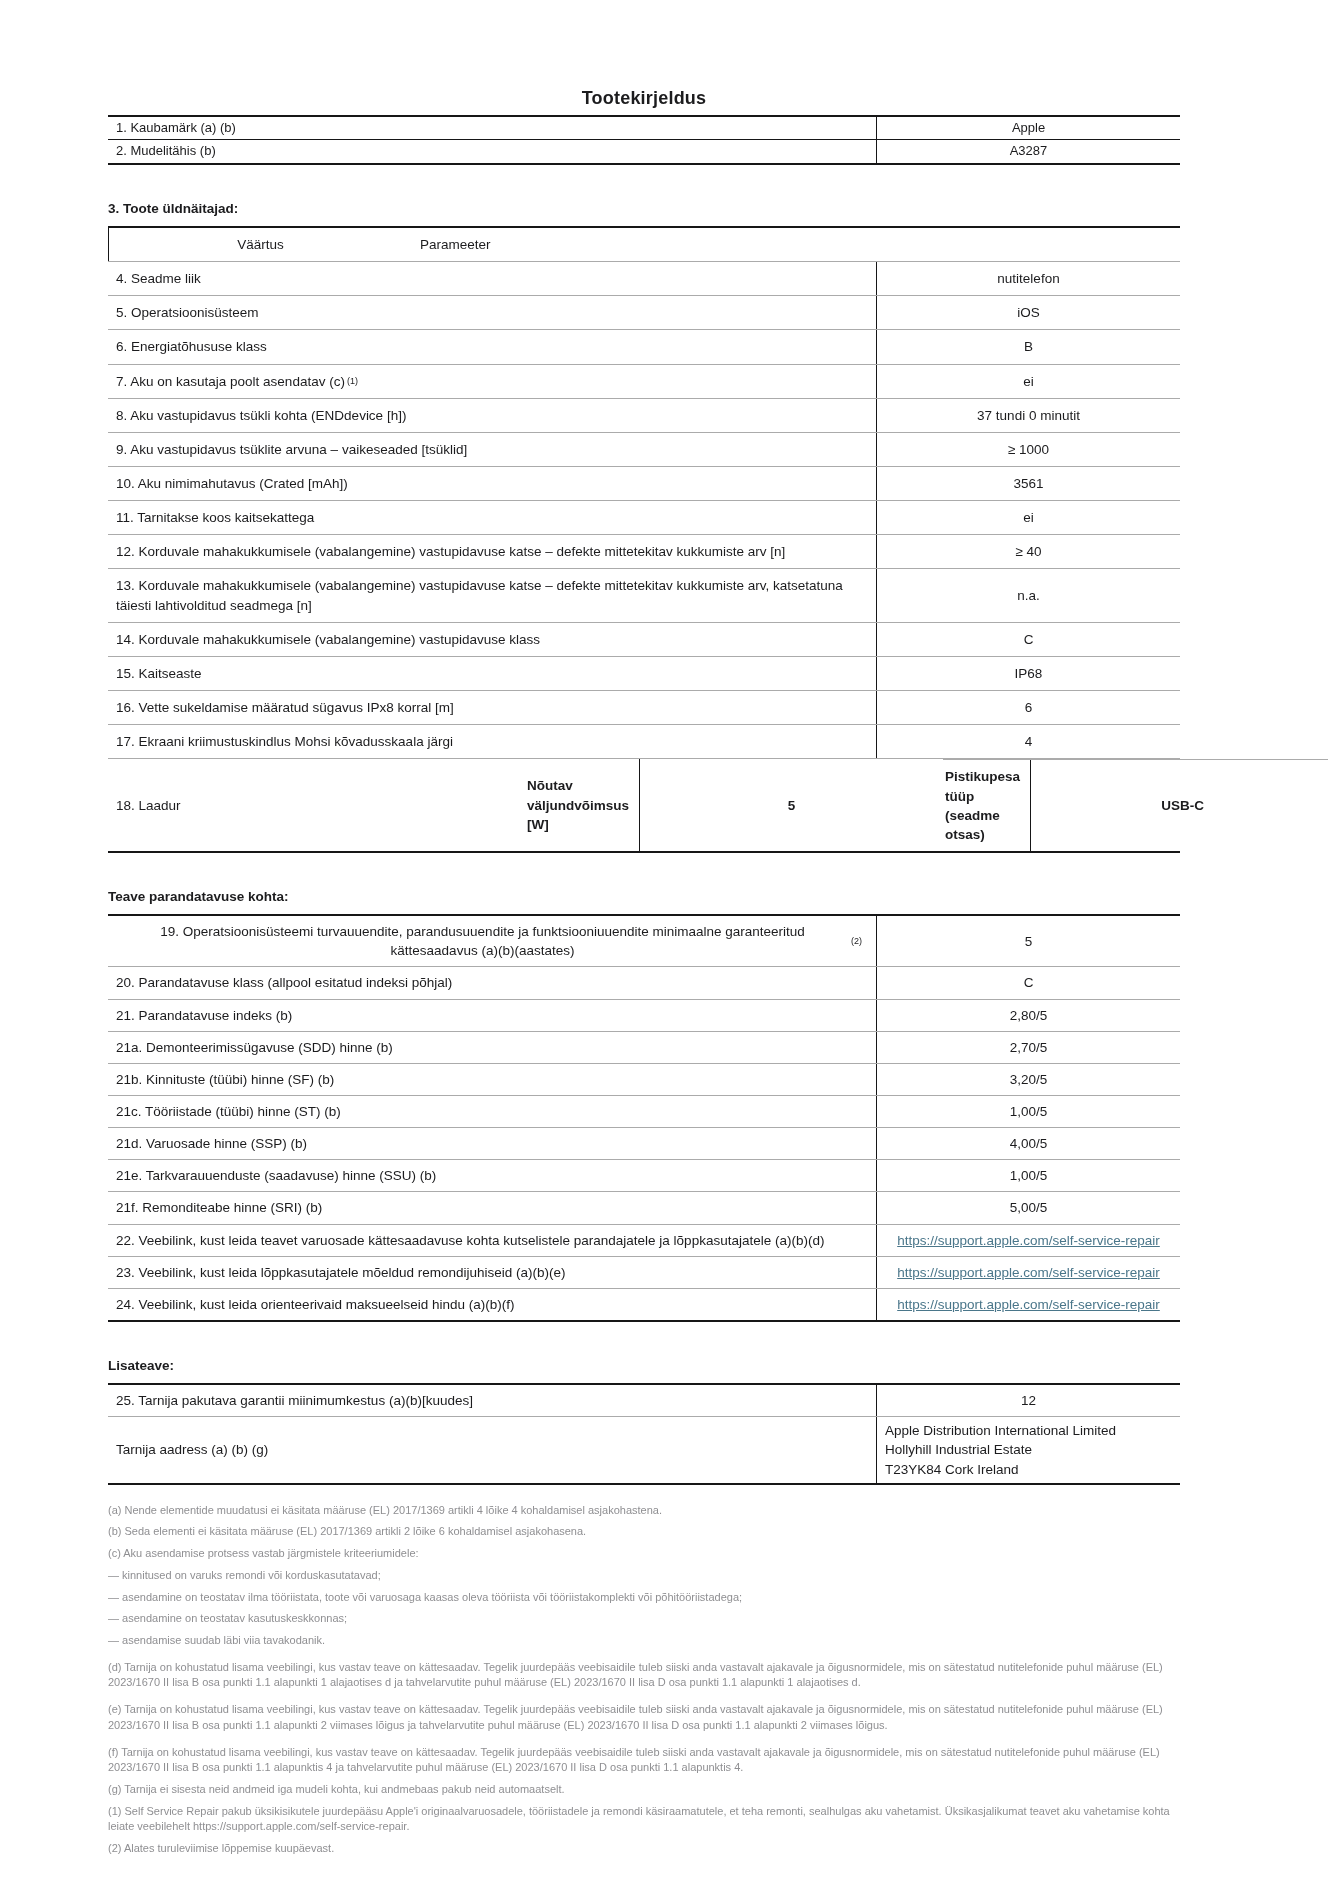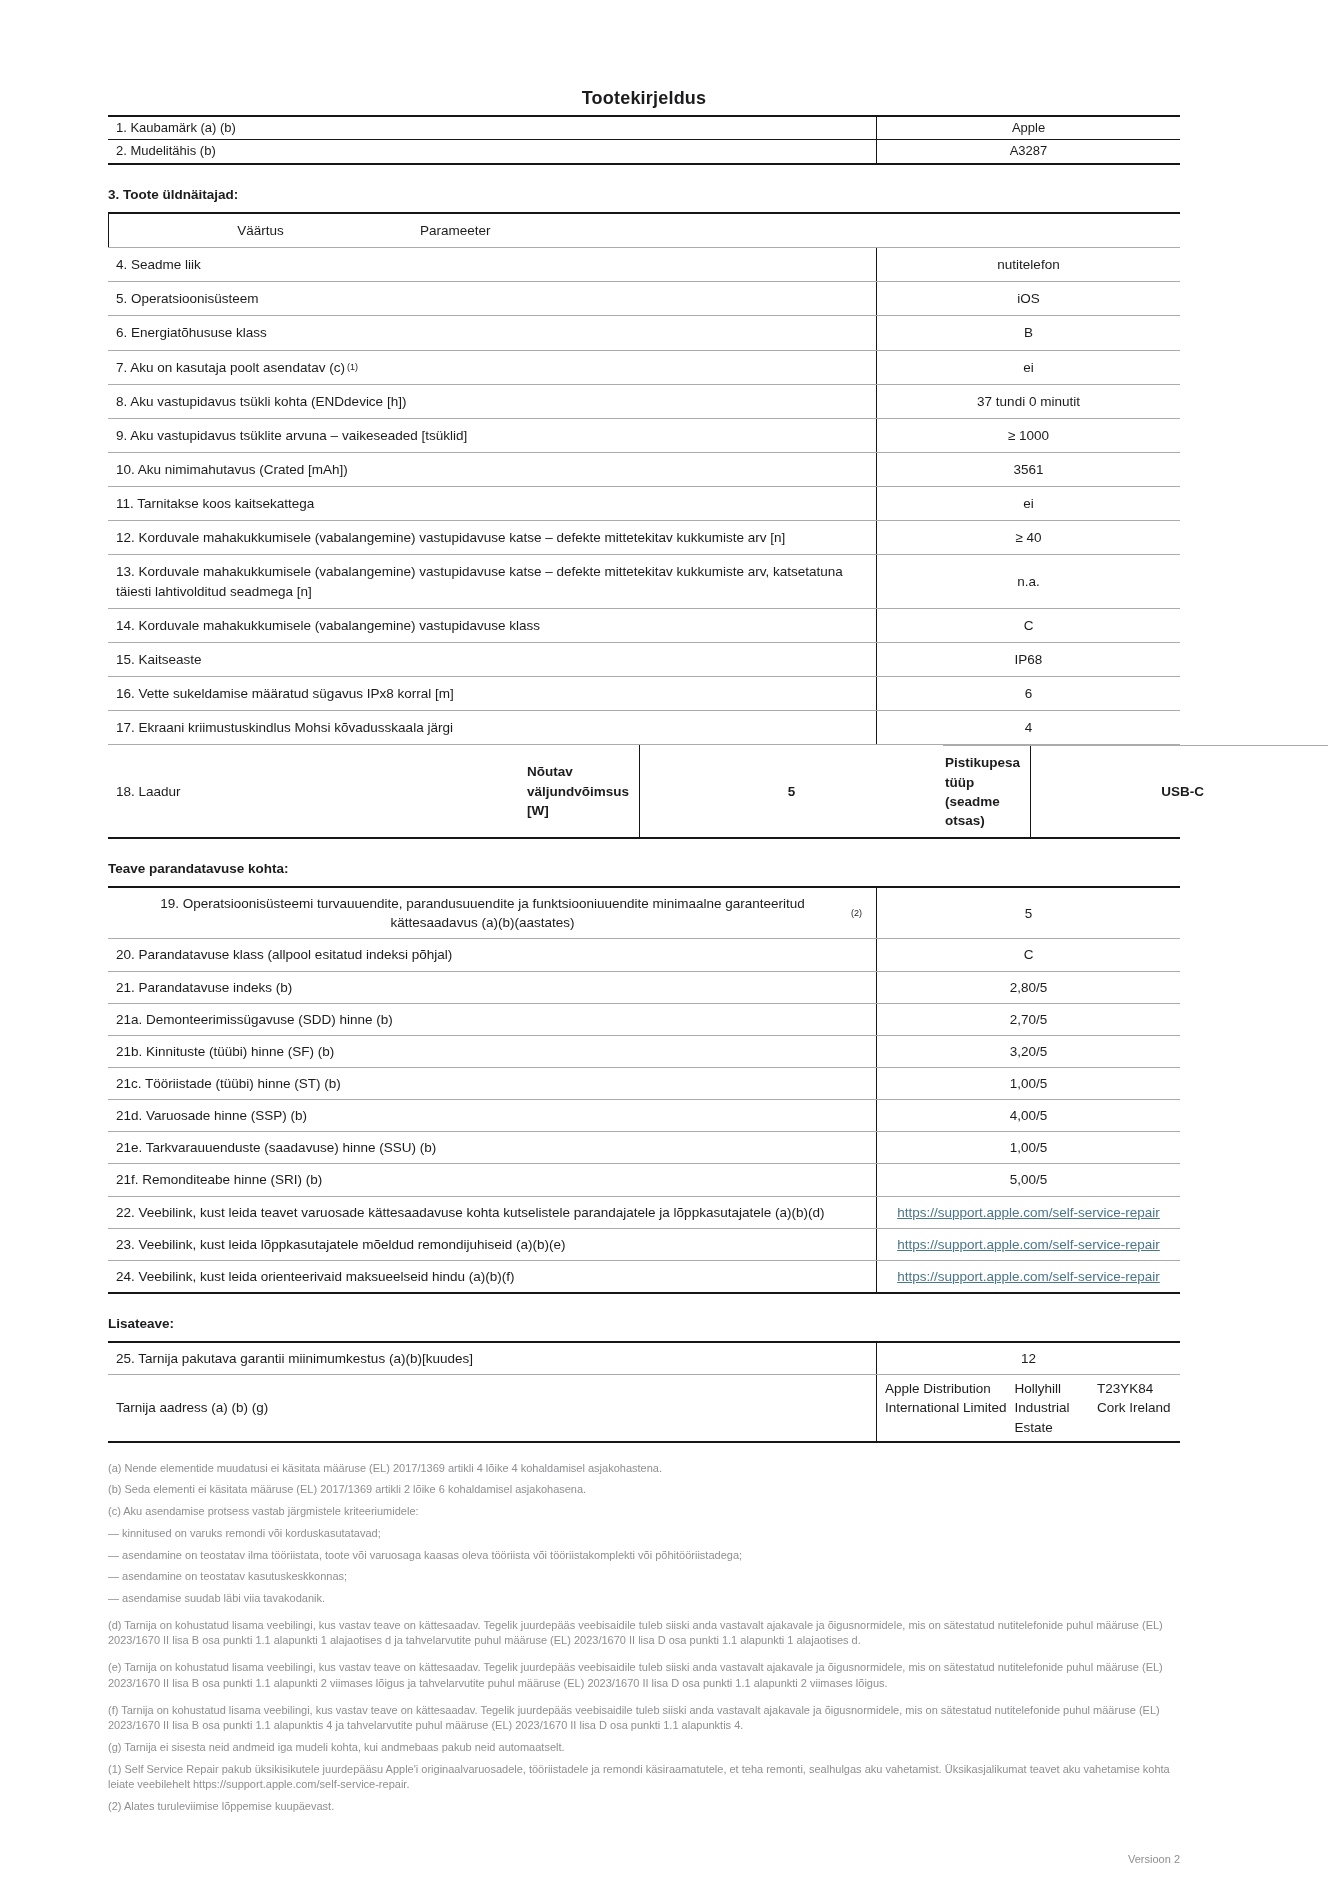--- a/index.html
+++ b/index.html
@@ -32,36 +32,36 @@
     display: flex; align-items: center; justify-content: center;
     text-align: center; padding: 5px 10px; font-size: 13.5px; line-height: 1.42;
   }
   .tbl.mini .cell.label { padding: 2px 10px 2px 8px; font-size: 13px; }
   .tbl.mini .cell.value { padding: 2px 8px; font-size: 13px; }
 
   .tbl.compact .cell.label { padding: 6px 14px 6px 8px; text-align: center; }
   .tbl.compact .cell.value { padding: 4px 8px; }
 
   .h-section { font-size: 13.5px; font-weight: bold; margin: 16px 0 10px; }
-  .h-section.mt { margin-top: 22px; }
+  .h-section.mt { margin-top: 36px; }
 
   
   .charger { display: flex; }
   .charger .cell.label.main { flex: 0 0 417px; }
   .charger-right { flex: 1 1 auto; display: flex; flex-direction: row; font-weight: bold; }
   .subrow { display: flex; flex: 1 1 auto; }
   .subrow + .subrow { border-top: 1px solid #ababab; }
   .sublabel {
     flex: 1 1 auto; display: flex; align-items: center;
     padding: 7px 10px 7px 2px; font-size: 13.5px; line-height: 1.42;
   }
 
   
   .cell.value.addr {
-    flex-direction: row; align-items: flex-start; justify-content: center;
+    flex-direction: column; align-items: flex-start; justify-content: center;
     text-align: left; padding: 5px 6px;
   }
   .addr-line { display: block; }
 
   .link { color: var(--link, #4a768a); text-decoration: underline; cursor: pointer; }
 
   sup.sup { font-size: 9px; line-height: 0; vertical-align: super; margin-left: 2px; }
 
   
   .footnotes { margin-top: 18px; color: #8f8f92; font-size: 11px; line-height: 1.43; }

